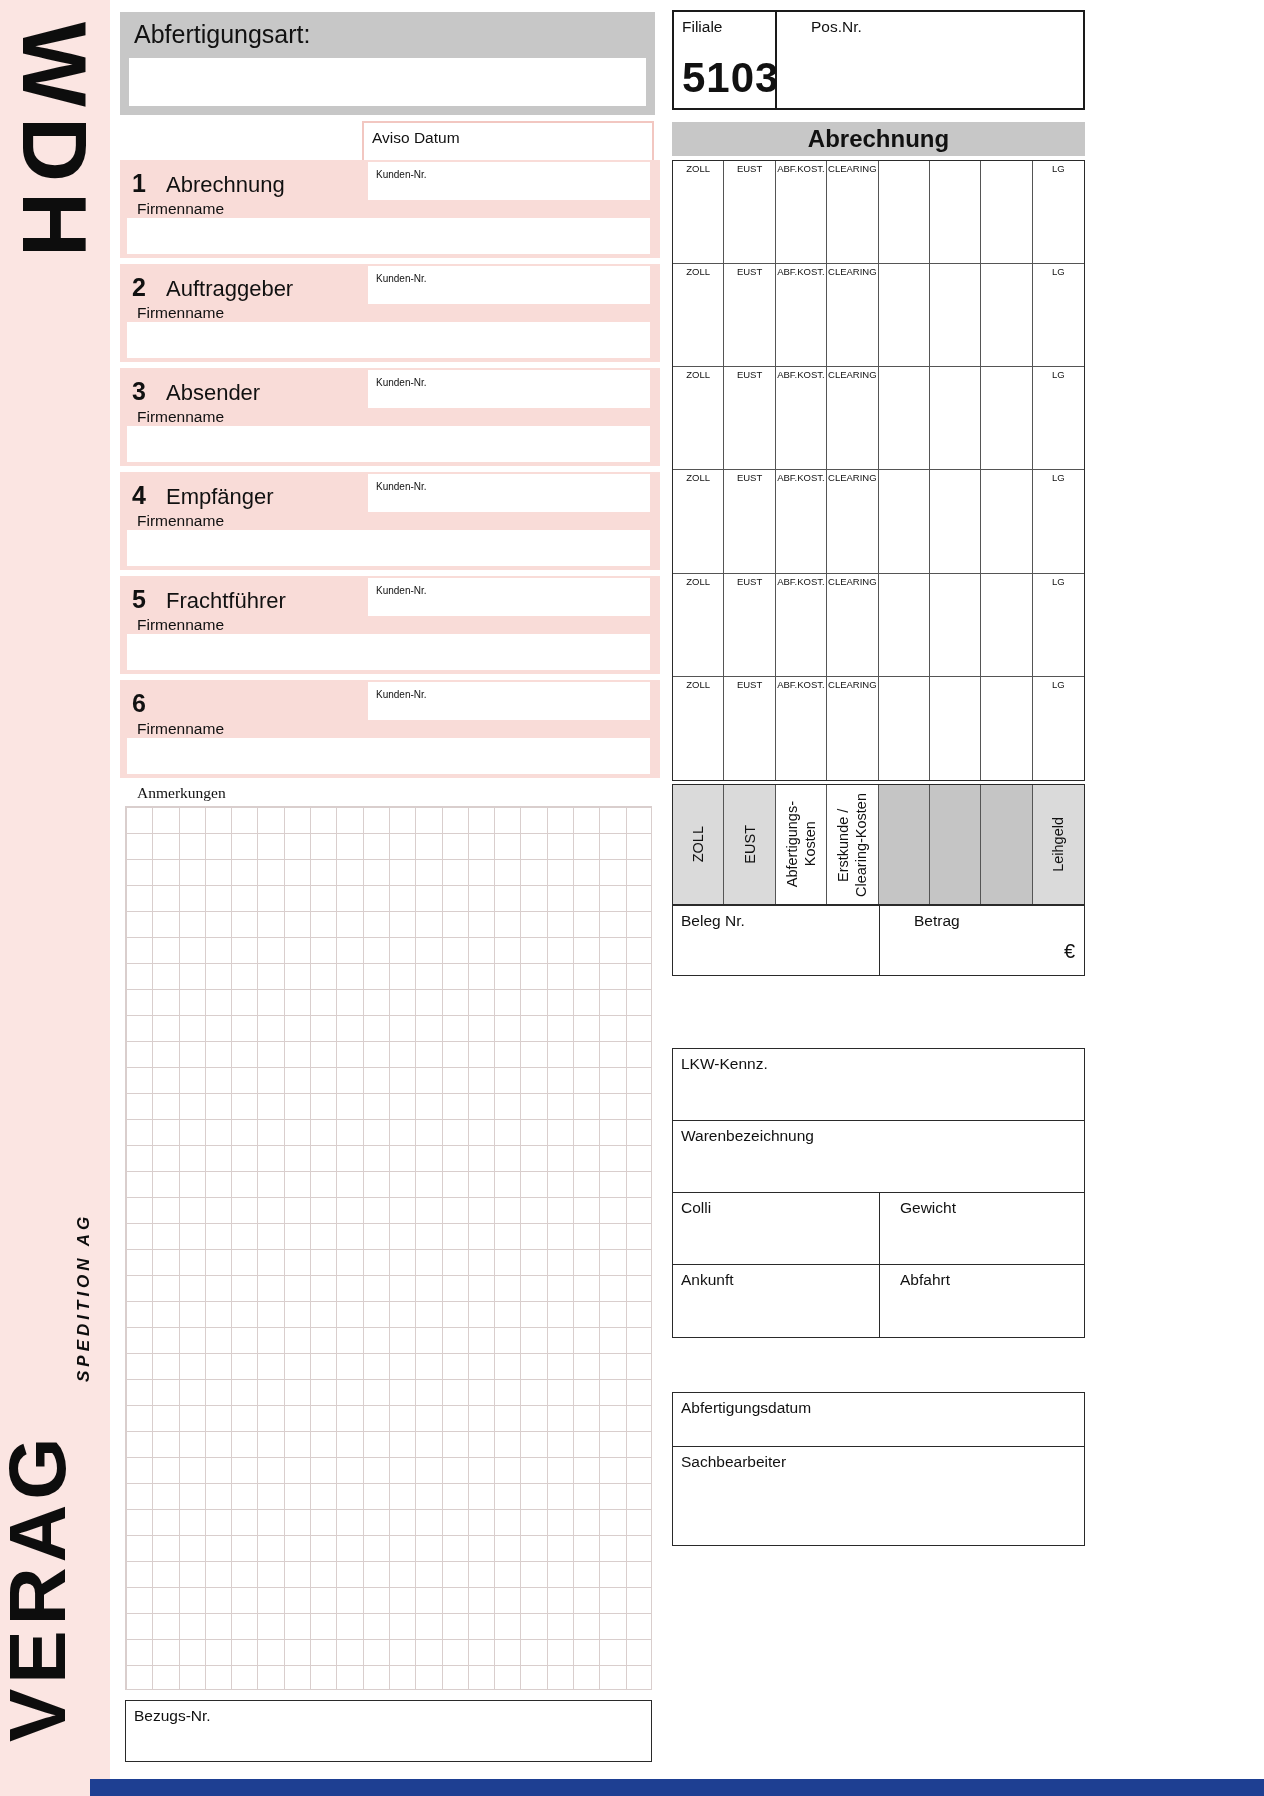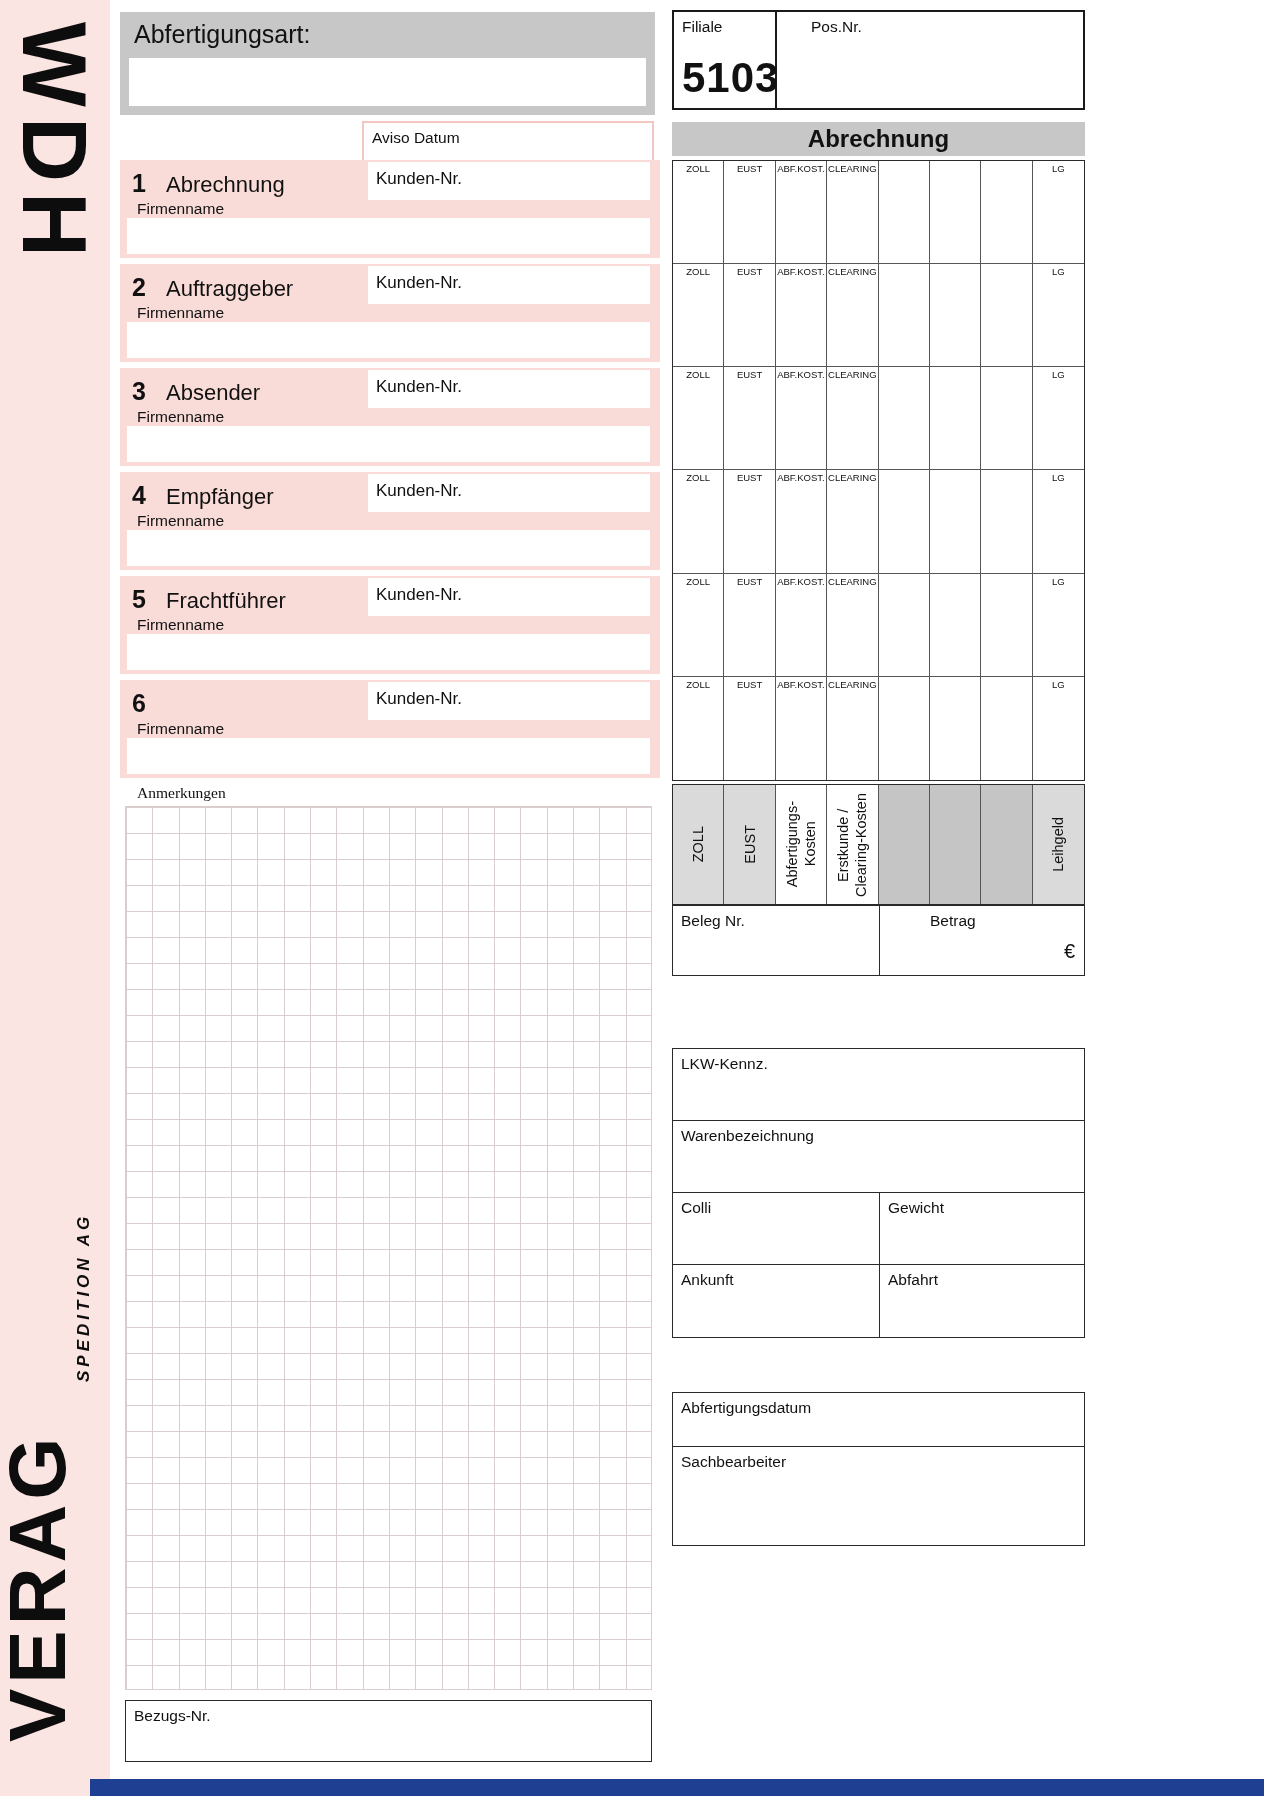--- a/index.html
+++ b/index.html
@@ -27,48 +27,48 @@
   .filiale-num { position: absolute; left: 8px; top: 42px; font-size: 42px; font-weight: bold; letter-spacing: 1px; }
 
   .aviso-box { left: 362px; top: 121px; width: 292px; height: 41px; background: #fff; border: 2.5px solid #f2c7c1; }
   .abrechnung { left: 672px; top: 122px; width: 413px; height: 34px; background: #c7c7c7; font-size: 24px; font-weight: bold; text-align: center; line-height: 34px; }
 
   
   .party { left: 120px; width: 540px; height: 98px; background: #f9dcd8; }
   .pnum { position: absolute; left: 12px; top: 9px; font-size: 25px; font-weight: bold; }
   .pname { position: absolute; left: 46px; top: 12px; font-size: 22px; }
   .kbox { position: absolute; left: 248px; top: 2px; width: 282px; height: 38px; background: #fff; }
-  .klabel { position: absolute; left: 8px; top: 7px; font-size: 17px; }
+  .klabel { position: absolute; left: 8px; top: 7px; font-size: 10px; }
   .flabel { position: absolute; left: 17px; top: 40px; font-size: 15.5px; }
   .fbox { position: absolute; left: 7px; top: 58px; width: 523px; height: 36px; background: #fff; }
 
   
   .bgrid { left: 672px; top: 160px; width: 413px; height: 621px; display: grid; grid-template-columns: repeat(8, 1fr); grid-template-rows: repeat(6, 1fr); border: 1.5px solid #2a2a2a; background: #fff; }
   .bcell { border-right: 1px solid #555; border-bottom: 1px solid #555; text-align: center; }
   .bcell:nth-child(8n) { border-right: none; }
   .bcell:nth-child(n+41) { border-bottom: none; }
   .bhdr { font-size: 9.5px; display: block; padding-top: 2px; white-space: nowrap; }
 
   .bfoot { left: 672px; top: 784px; width: 413px; height: 121px; display: grid; grid-template-columns: repeat(8, 1fr); border: 1.5px solid #2a2a2a; background: #fff; }
   .fcell { border-right: 1px solid #555; display: flex; align-items: center; justify-content: center; }
   .fcell:last-child { border-right: none; }
   .g1 { background: #dadada; }
   .g2 { background: #c5c5c5; }
   .vlabel { writing-mode: vertical-rl; transform: rotate(180deg); font-size: 14.5px; line-height: 1.25; text-align: center; }
 
   .beleg-row { left: 672px; top: 905px; width: 413px; height: 71px; border: 1.5px solid #2a2a2a; display: flex; background: #fff; gap: 26px; }
   .beleg-cell { width: 207px; border-right: 1.5px solid #2a2a2a; position: relative; }
-  .betrag-cell { flex: 1; position: relative; margin-left: 16px; }
+  .betrag-cell { flex: 1; position: relative; }
   .euro { position: absolute; right: 9px; top: 34px; font-size: 20px; }
 
   
   .ship-block { left: 672px; top: 1048px; width: 413px; border: 1.5px solid #2a2a2a; background: #fff; }
   .srow { position: relative; height: 72px; border-bottom: 1.5px solid #2a2a2a; }
   .srow:last-child { border-bottom: none; }
-  .srow.split { display: flex; }
+  .srow.split { display: flex; gap: 12px; }
   .scell-l { width: 207px; border-right: 1.5px solid #2a2a2a; position: relative; }
   .scell-r { flex: 1; position: relative; }
 
   
   .proc-block { left: 672px; top: 1392px; width: 413px; border: 1.5px solid #2a2a2a; background: #fff; }
   .prow1 { position: relative; height: 54px; border-bottom: 1.5px solid #2a2a2a; }
   .prow2 { position: relative; height: 98px; }
 
   
   .anm-label { left: 137px; top: 784px; font-size: 15.5px; font-family: Liberation Serif, serif; }

